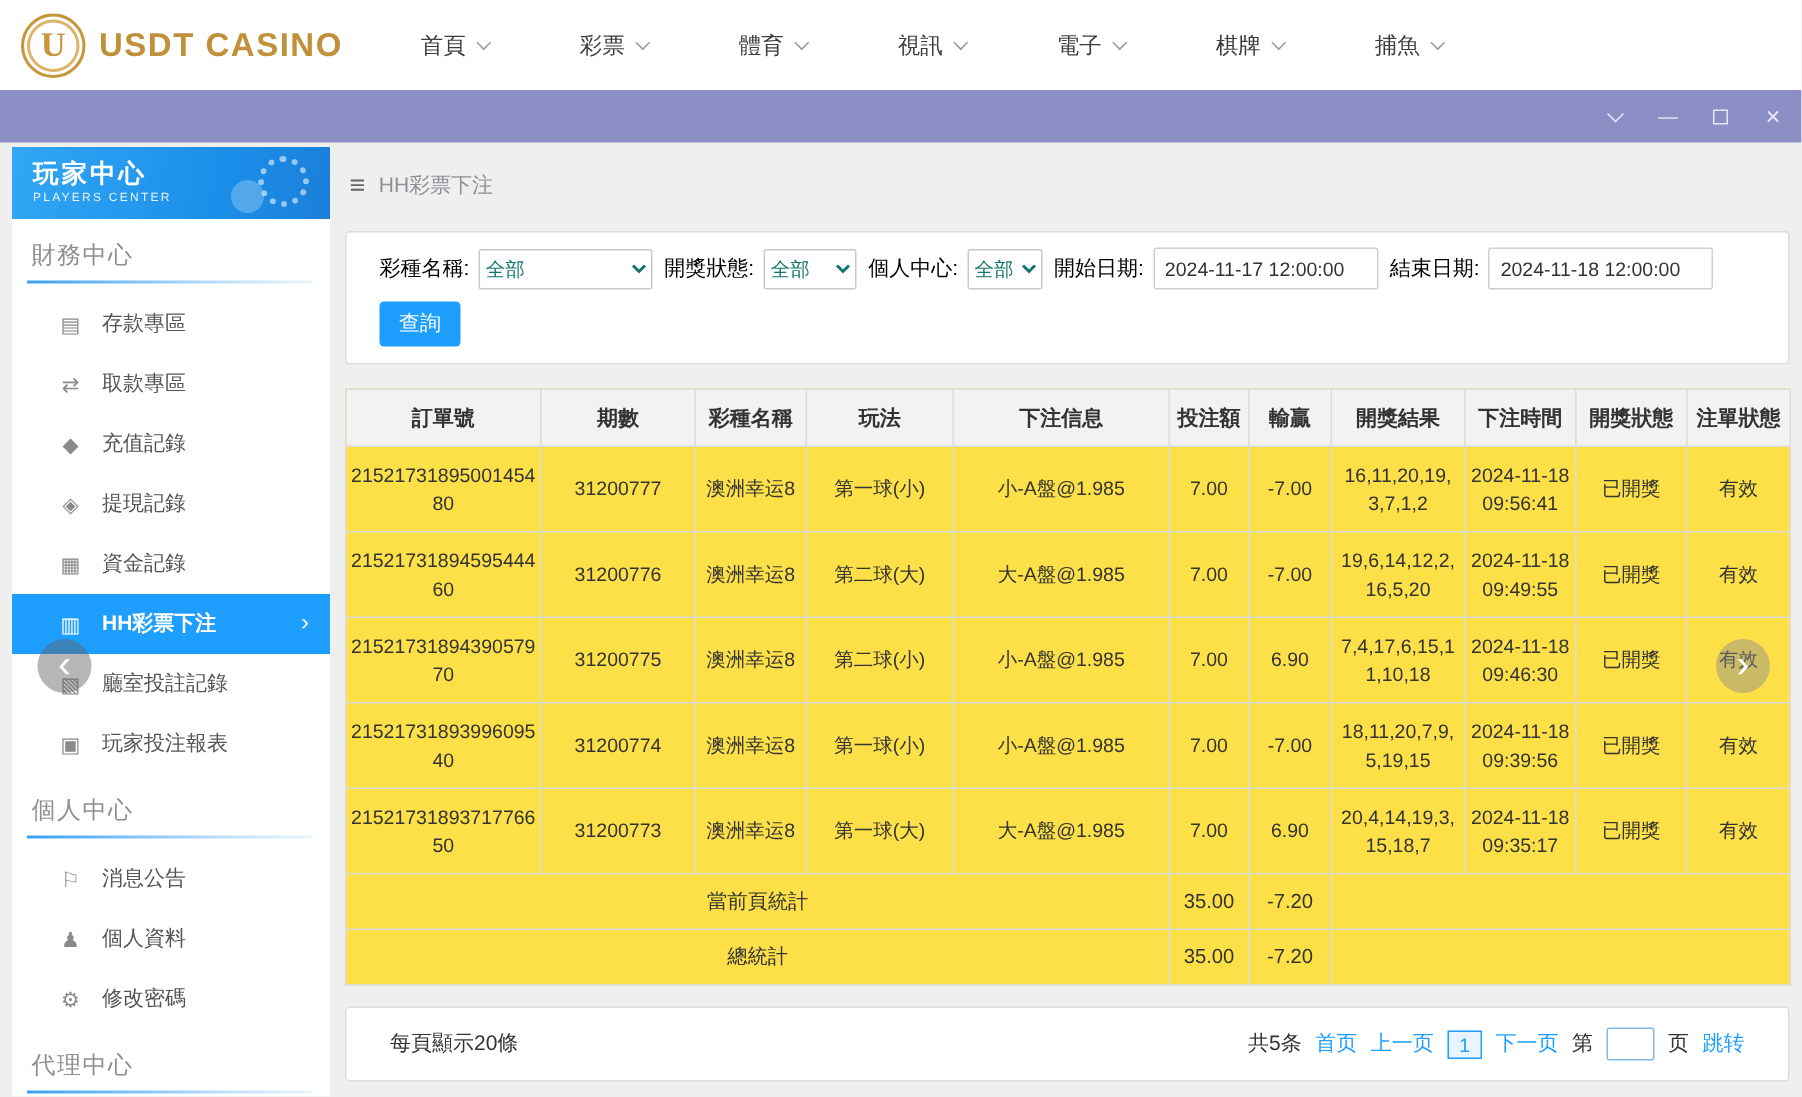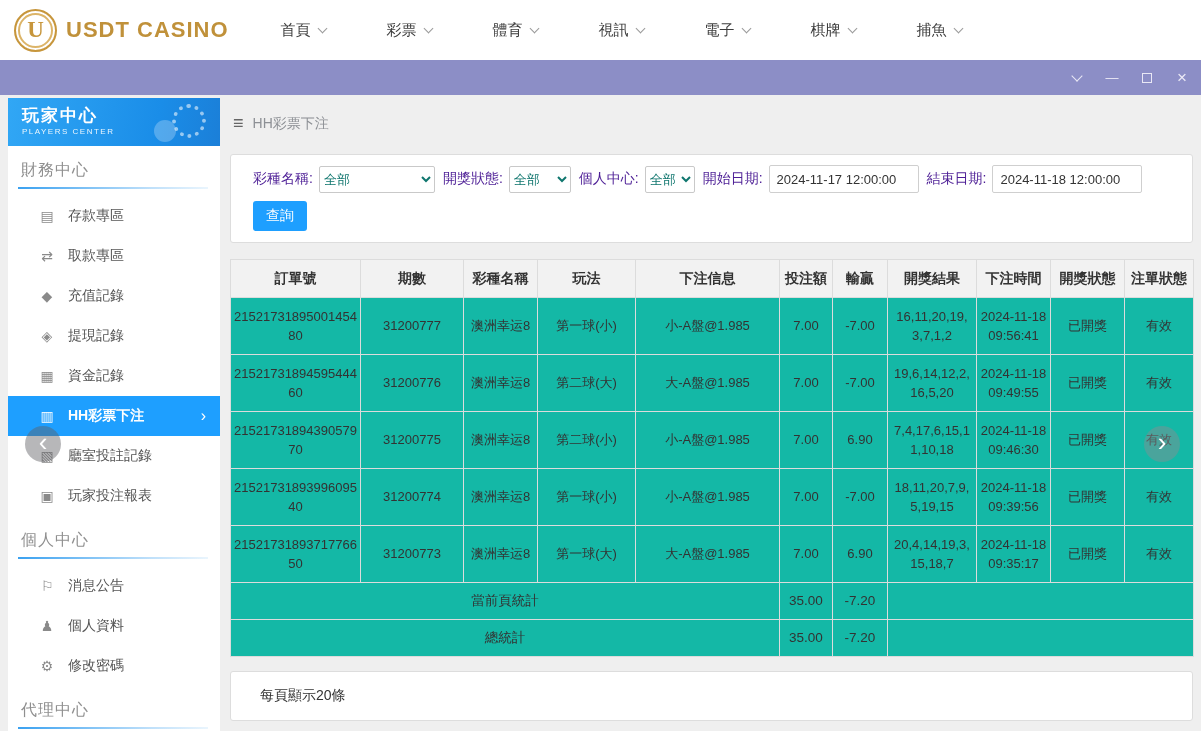--- a/index.html
+++ b/index.html
@@ -46,32 +46,32 @@
   
   .main { position:absolute; left:230px; top:95px; width:963px; }
   .breadcrumb { display:flex; align-items:center; gap:9px; padding:18px 0 20px 3px; color:#8d9095; }
   .burger { font-size:18px; color:#666; cursor:pointer; }
   .bc-title { font-size:14px; }
 
   .card { background:#fff; border:1px solid #ddd; border-radius:3px; }
 
   .filter-card { padding:10px 14px 11px 14px; }
   .filter-row { display:flex; align-items:center; flex-wrap:nowrap; }
-  .filter-row label { font-size:14px; color:#4c1d95; margin:0 6px 0 8px; white-space:nowrap; }
+  .filter-row label { font-size:14px; color:#000000; margin:0 6px 0 8px; white-space:nowrap; }
   .filter-row label:first-child { margin-left:8px; }
   .sel { height:27px; border:1px solid #c9c9c9; border-radius:2px; background:#fff; font-size:13px; color:#0f766e; font-family:inherit; }
   .sel-lottery { width:116px; }
   .sel-draw { width:62px; }
   .sel-bet { width:50px; }
   .date-input { width:150px; height:28px; border:1px solid #cfcfcf; border-radius:2px; font-size:13px; color:#333; padding:0 7px; font-family:inherit; }
   .filter-actions { margin-top:8px; padding-left:8px; }
   .btn-search { background:#1e9fff; color:#fff; border:none; border-radius:3px; font-size:14px; padding:6px 13px; cursor:pointer; font-family:inherit; }
 
   .table-card { margin-top:16px; }
-  .bet-table { width:963px; border-collapse:collapse; background:#14b8a6; table-layout:fixed; }
+  .bet-table { width:963px; border-collapse:collapse; background:#fde047; table-layout:fixed; }
   .bet-table th, .bet-table td { border:1px solid #dcdcdc; text-align:center; vertical-align:middle; padding:3px 3px; }
   .bet-table th { background:#f2f2f2; font-size:14px; font-weight:bold; color:#333; height:38px; }
   .bet-table td { font-size:13px; color:#333; height:57px; word-break:break-all; line-height:1.5; }
   .bet-table tr.sum-row td { height:37px; font-size:13.5px; word-break:normal; }
 
   .pager-card { margin-top:14px; height:50px; display:flex; align-items:center; justify-content:space-between; padding:0 29px; }
   .per-page { font-size:14px; color:#333; }
   .pager-right { display:flex; align-items:center; gap:9px; font-size:14px; }
   .pager-right a { color:#1e9fff; cursor:pointer; text-decoration:none; }
   .pg-total { color:#333; }
@@ -342,18 +342,29 @@
             <td>35.00</td>
             <td>-7.20</td>
             <td colspan="4"></td>
           </tr>
         </tbody>
       </table>
   </section>
 
   <section class="card pager-card">
     <span class="per-page">每頁顯示20條</span>
+    <div class="pager-right">
+      <span class="pg-total">共5条</span>
+      <a>首页</a>
+      <a>上一页</a>
+      <span class="pg-current">1</span>
+      <a>下一页</a>
+      <span class="pg-label">第</span>
+      <input class="pg-jump-input" type="text" value="" style="">
+      <span class="pg-label">页</span>
+      <a>跳转</a>
+    </div>
   </section>
 
 </main>
 
 <div class="car-arrow car-left"><span>‹</span></div>
 <div class="car-arrow car-right"><span>›</span></div>
 
 </body></html>

